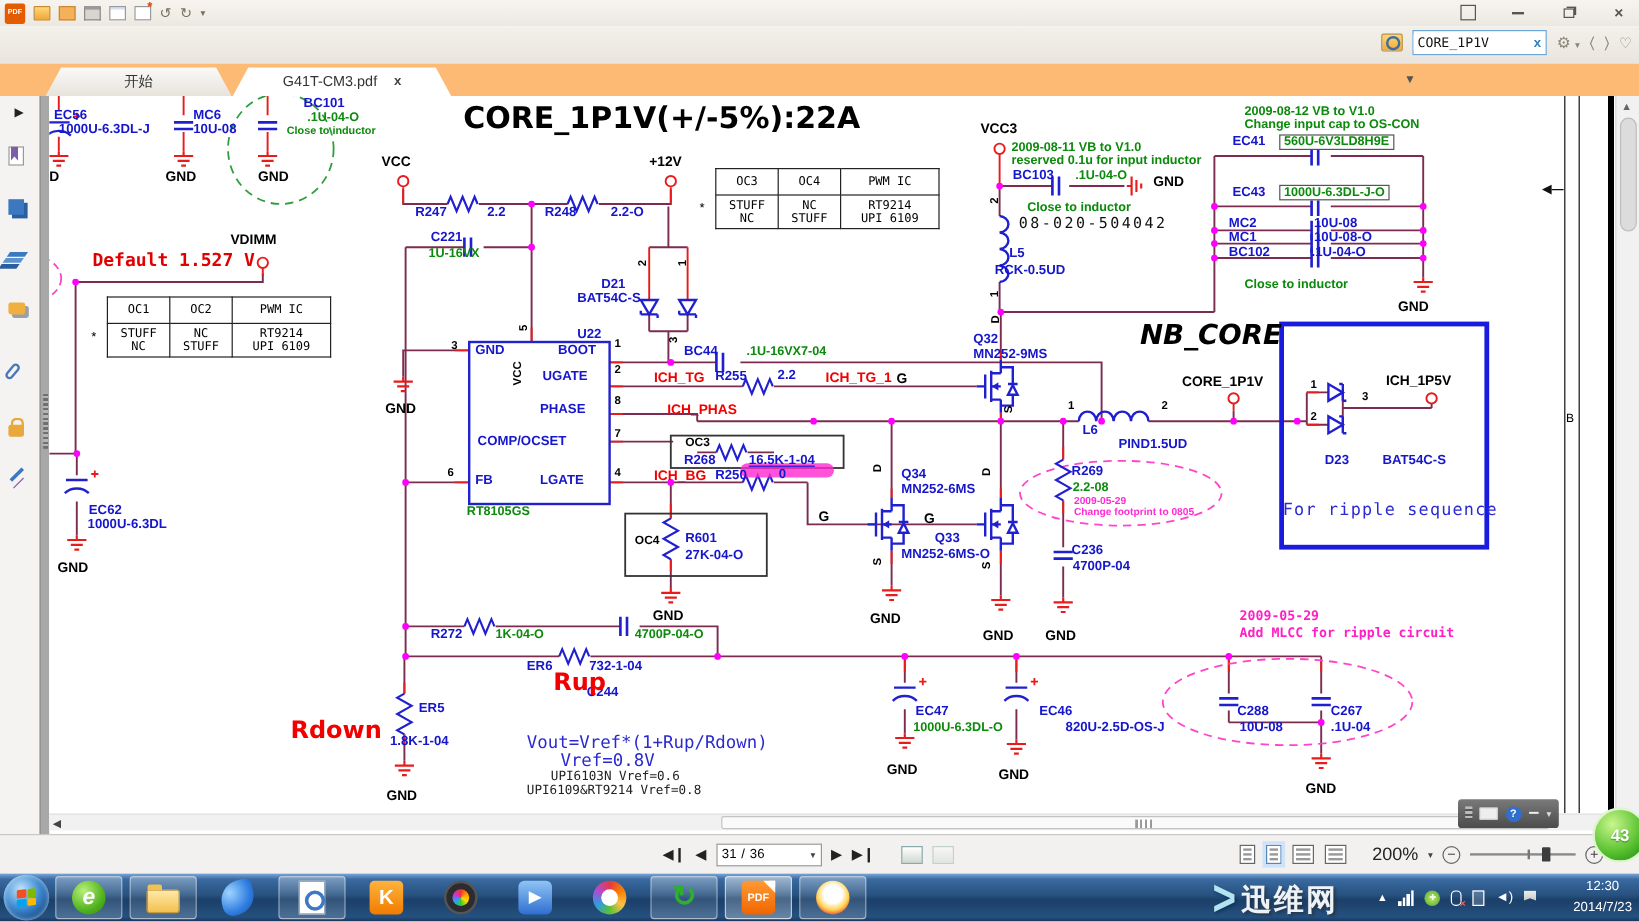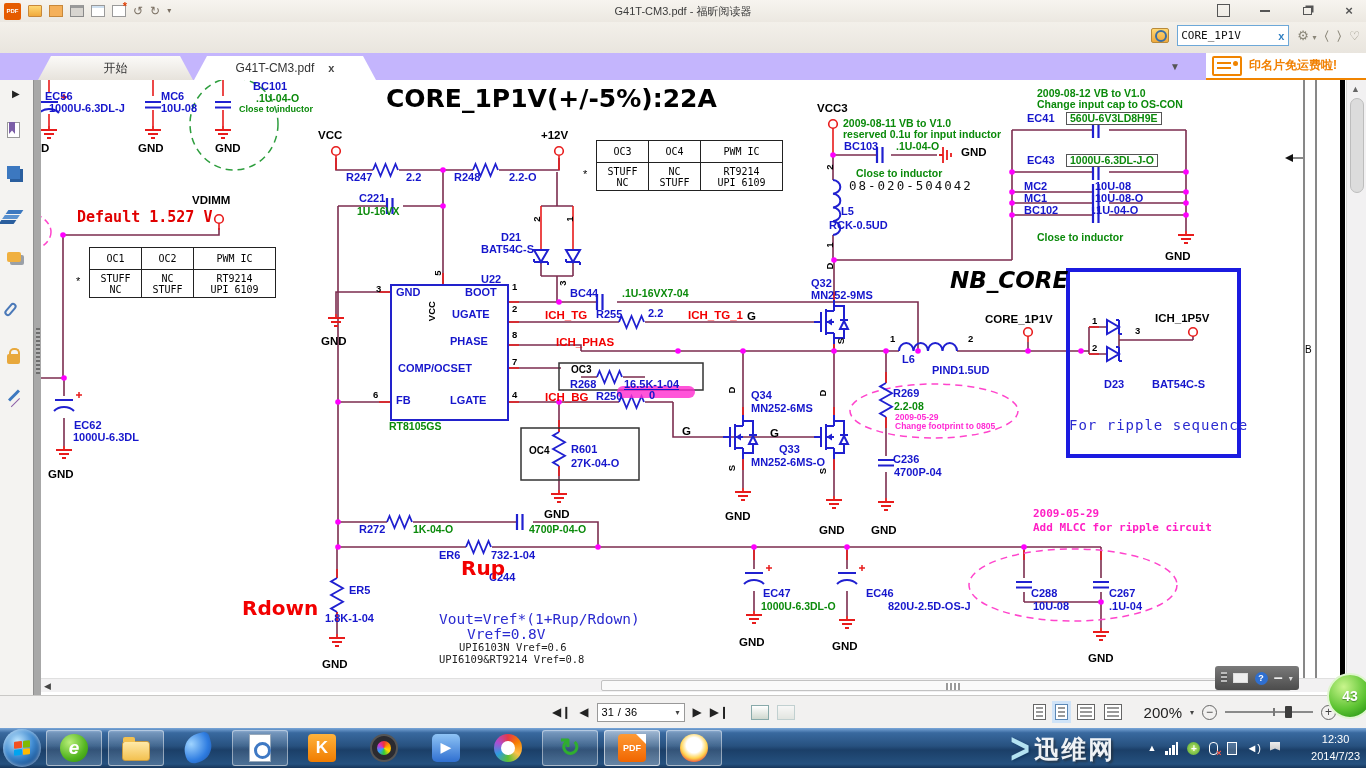--- a/index.html
+++ b/index.html
@@ -34,21 +34,21 @@
   .searchfolder{width:18px;height:15px;background:linear-gradient(#ffd873,#f0a93c);border:1px solid #b98a3a;border-radius:2px;position:relative}
   .searchfolder:after{content:"";position:absolute;right:1px;bottom:0;width:8px;height:8px;border:2px solid #3a6ea5;border-radius:50%}
   .searchbox{width:112px;height:21px;border:1px solid #6da8d8;background:#fff;display:flex;align-items:center}
   .searchbox input{flex:1;border:none;outline:none;font-size:11px;font-family:"DejaVu Sans Mono",monospace;padding:0 3px;width:84px;color:#111}
   .sx{color:#2f7ec0;font-weight:bold;font-size:11px;padding:0 4px}
   .gearwrap{color:#8a8678;font-size:13px}
   .navarrow{color:#8a8678;font-size:13px}
   .heart{color:#9a9688;font-size:12px}
 
   
-  .tabbar{position:absolute;left:0;top:53px;width:1366px;height:27px;background:#c4b5fd}
+  .tabbar{position:absolute;left:0;top:53px;width:1366px;height:27px;background:#fdba74}
   .tab{position:absolute;top:3px;height:24px;display:flex;align-items:center;justify-content:center;font-size:12px;color:#333;clip-path:polygon(13px 0,calc(100% - 13px) 0,100% 100%,0 100%)}
   .tab.start{left:38px;width:155px;background:linear-gradient(#fbfaf8,#e7e3dc)}
   .tab.activetab{left:194px;width:182px;background:#fff}
   .tab .tx{margin-left:14px;color:#444;font-size:11px;font-weight:bold}
   .tabdrop{position:absolute;right:186px;top:8px;color:#555;font-size:10px}
   .ad{position:absolute;right:0;top:0;width:160px;height:27px;background:#fff;border-bottom:2px solid #f08400;display:flex;align-items:center;gap:7px;padding-left:6px}
   .adicon{width:30px;height:20px;border:2px solid #f08400;border-radius:2px;position:relative}
   .adicon:before{content:"";position:absolute;left:3px;top:4px;width:14px;height:2px;background:#f08400;box-shadow:0 5px 0 #f08400,0 9px 0 -1px #f08400}
   .adicon:after{content:"";position:absolute;right:2px;top:3px;width:5px;height:5px;background:#f08400;border-radius:50%}
   .adtext{color:#f07f00;font-size:12px;font-weight:bold}
@@ -189,21 +189,20 @@
       <div class="pdflogo">PDF</div>
       <span class="mini i-folder"></span>
       <span class="mini i-save"></span>
       <span class="mini i-print"></span>
       <span class="mini i-doc"></span>
       <span class="mini i-star"></span>
       <span class="undoredo">↺</span>
       <span class="undoredo">↻</span>
       <span class="undoredo" style="font-size:8px">▾</span>
     </div>
-    <div class="title-center">G41T-CM3.pdf - 福昕阅读器</div>
     <div class="winbtns">
       <span class="wb">
           <span class="fourarrow"></span>
         </span>
       <span class="wb">
           <span class="bar"></span>
         </span>
       <span class="wb">
           <span class="rest"></span>
         </span>
@@ -227,24 +226,20 @@
 
   <div class="tabbar">
     <div class="tab start">
         <span>开始</span>
       </div>
     <div class="tab activetab">
       <span>G41T-CM3.pdf</span>
         <span class="tx">x</span>
     </div>
     <span class="tabdrop">▼</span>
-    <div class="ad">
-      <span class="adicon"></span>
-      <span class="adtext">印名片免运费啦!</span>
-    </div>
   </div>
 
   <div class="main">
     <div class="sidebar">
       <span class="sideicon si-tri" style="top:8px;left:12px">▶</span>
       <div class="sideicon" style="top:42px">
           <span class="si-bm" style="display:block"></span>
         </div>
       <div class="sideicon" style="top:86px">
           <span class="si-pages" style="display:block"></span>

